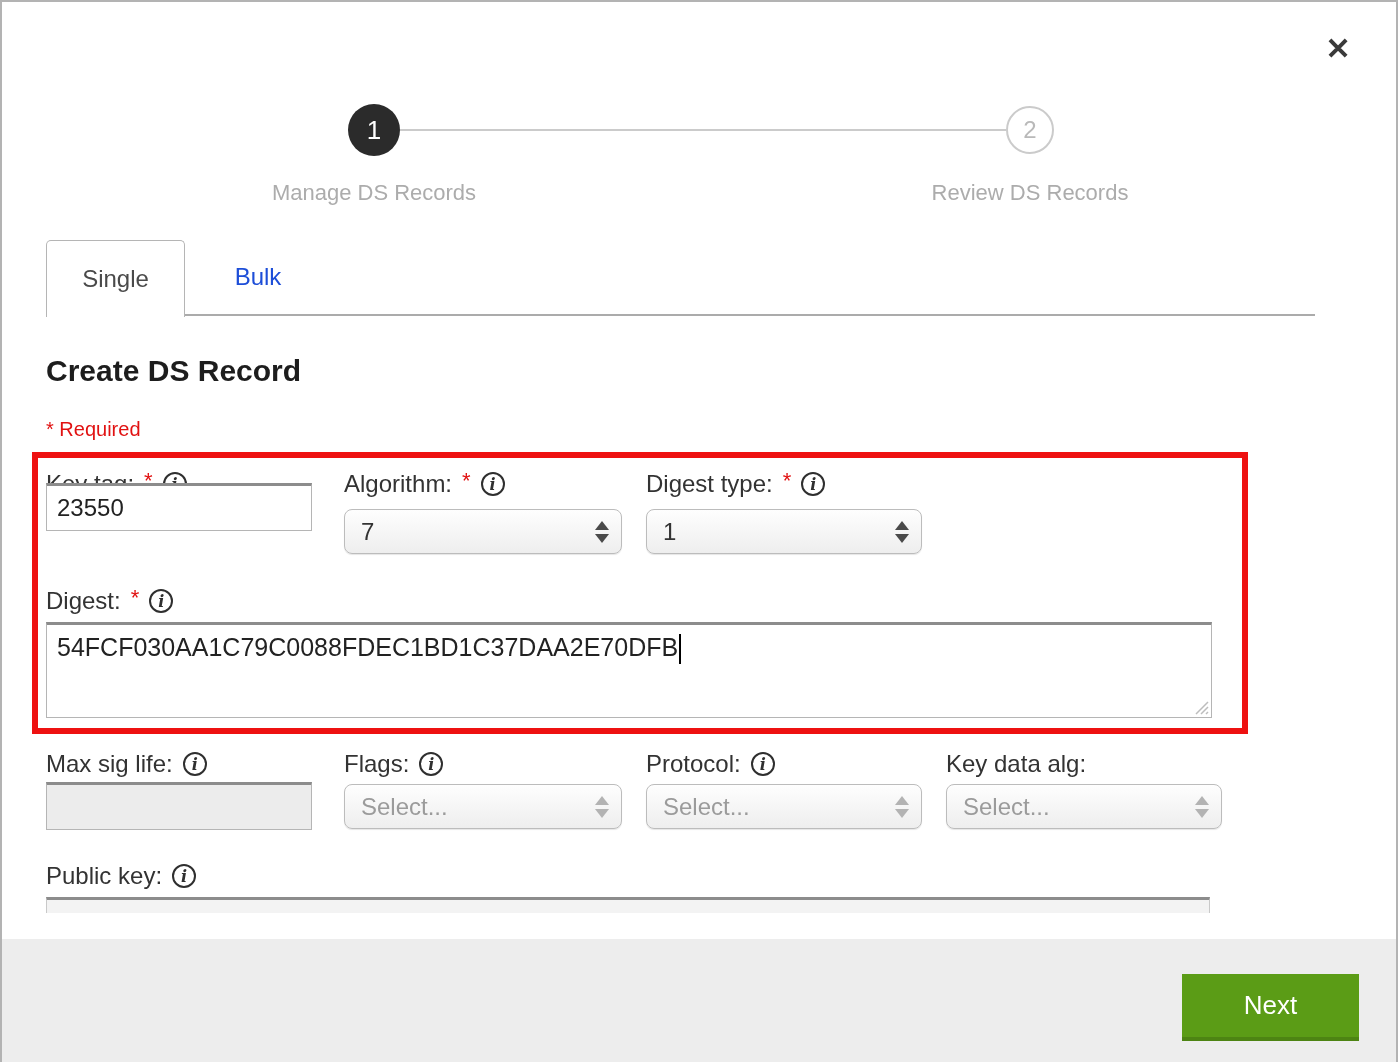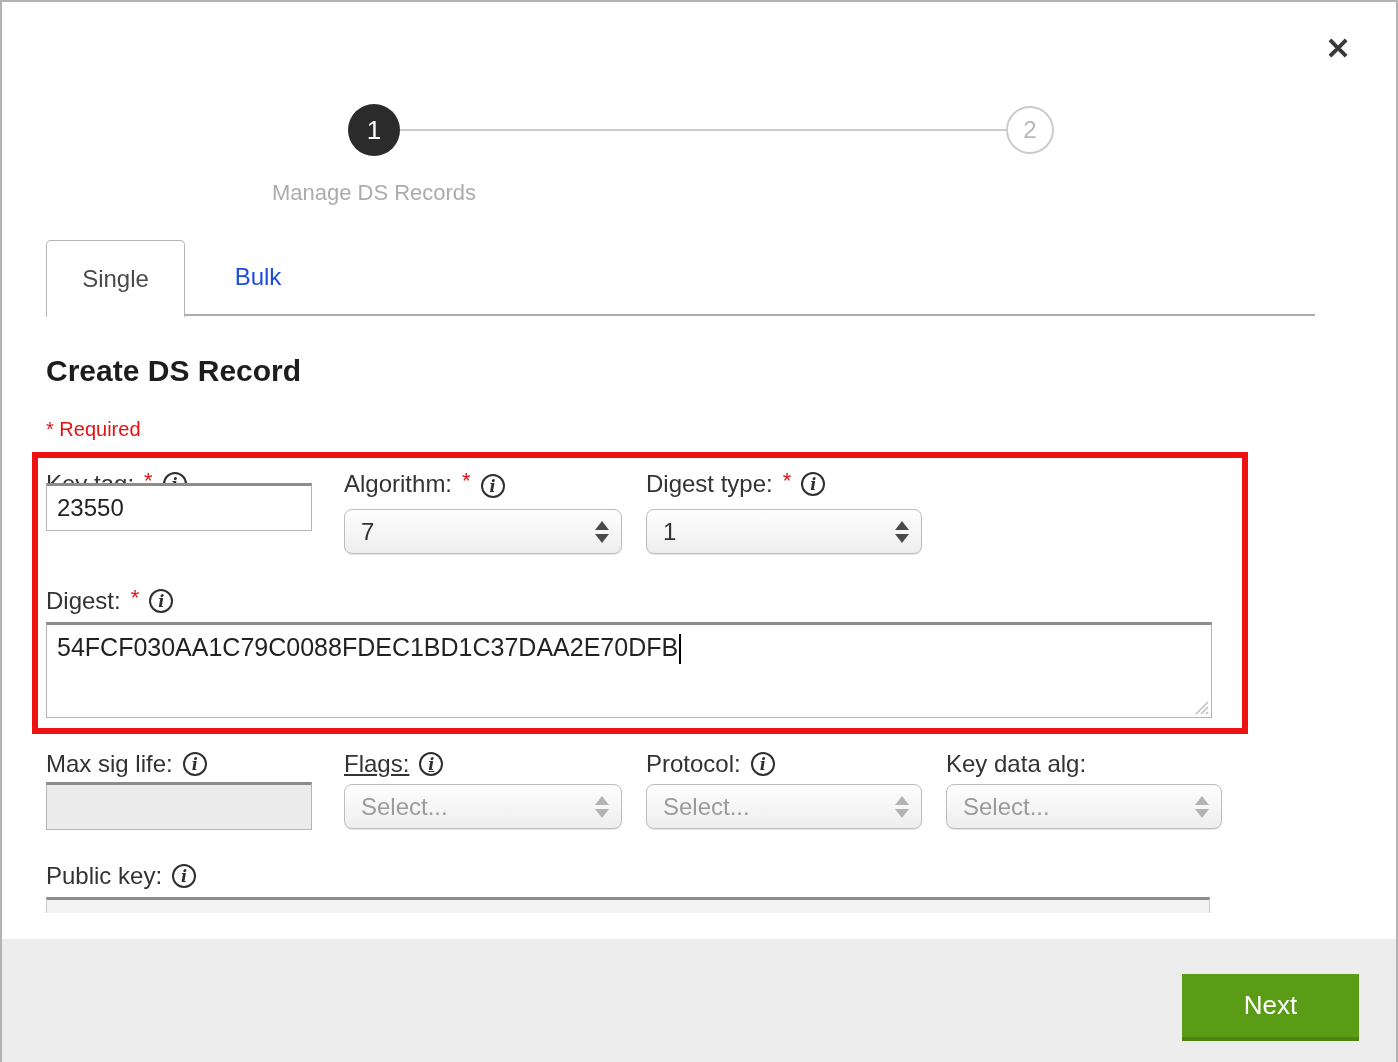--- a/index.html
+++ b/index.html
@@ -98,48 +98,49 @@
                  color:#3d7be0; cursor:pointer; }
   .btn { position:absolute; top:972px; width:177px; height:67px; display:flex;
          align-items:center; justify-content:center; font-size:26px; color:#fff;
          z-index:5; }
   .btn-back { left:982px; background:#ccd8b1; cursor:default; }
   .btn-next { left:1180px; background:#5b9c16; border-bottom:4px solid #4d8413;
               cursor:pointer; }
 
   
   #lbl-keytag   { left:44px;  top:468px; }
-  #lbl-algo     { left:342px; top:468px;align-items:flex-end; }
+  #lbl-algo     { left:342px; top:468px; }
   #lbl-digtype  { left:644px; top:468px; }
   #inp-keytag   { left:44px;  top:481px; width:266px; height:48px; }
   #sel-algo     { left:342px; top:507px; width:278px; height:45px; }
   #sel-digtype  { left:644px; top:507px; width:276px; height:45px; }
   #lbl-digest   { left:44px;  top:585px; }
   #ta-digest    { left:44px;  top:620px; width:1166px; height:96px; }
   #lbl-maxsig   { left:44px;  top:748px; }
-  #lbl-flags    { left:342px; top:748px;text-decoration:underline; }
+  #lbl-flags    { left:342px; top:748px; }
   #lbl-protocol { left:644px; top:748px; }
   #lbl-keyalg   { left:944px; top:748px;flex-direction:column; }
   #inp-maxsig   { left:44px;  top:780px; width:266px; height:48px; }
   #sel-flags    { left:342px; top:782px; width:278px; height:45px; }
   #sel-protocol { left:644px; top:782px; width:276px; height:45px; }
   #sel-keyalg   { left:944px; top:782px; width:276px; height:45px; }
   #lbl-pubkey   { left:44px;  top:860px; }
 </style>
 </head>
 <body>
 
 <div id="root">
 
   <div class="close-btn">✕</div>
 
   <div class="step-line"></div>
   <div class="step-circle step-1">1</div>
   <div class="step-circle step-2">2</div>
   <div class="step-label l1">Manage DS Records</div>
+  <div class="step-label l2">Review DS Records</div>
 
   <div class="tab-rule"></div>
   <div class="tab-single">Single</div>
   <div class="tab-bulk">Bulk</div>
 
   <div class="page-title">Create DS Record</div>
   <div class="required-note">* Required</div>
 
   <div class="highlight-box"></div>
 

